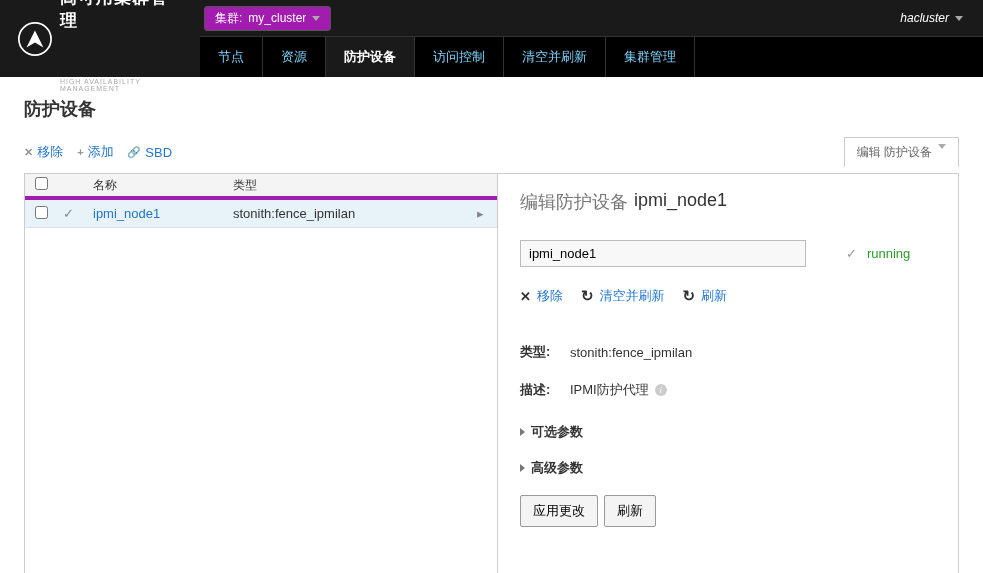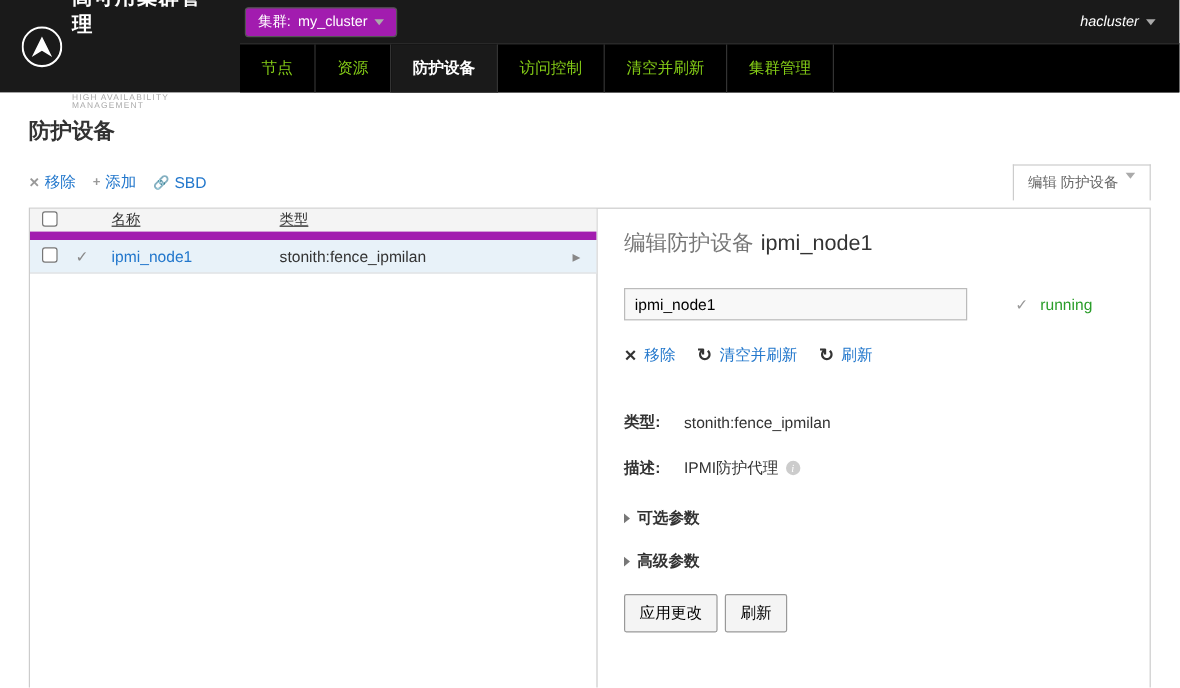--- a/index.html
+++ b/index.html
@@ -12,50 +12,50 @@
   .logo-title { font-size: 17px; font-weight: bold; letter-spacing: 1px; }
   .logo-sub { font-size: 7px; letter-spacing: 1px; color: #aaa; margin-top: 2px; }
   
   .nav-area { flex: 1; display: flex; flex-direction: column; }
   .nav-top { height: 36px; display: flex; align-items: center; justify-content: space-between; padding: 0 12px 0 4px; }
   .cluster-sel { background: #a21caf; border: 1px solid #555; border-radius: 3px; padding: 3px 10px; font-size: 12px; display: flex; align-items: center; gap: 6px; cursor: pointer; }
   .user-sel { font-size: 12px; display: flex; align-items: center; gap: 6px; cursor: pointer; padding: 3px 8px; font-style: italic; }
   .tri-down { width: 0; height: 0; border-left: 4px solid transparent; border-right: 4px solid transparent; border-top: 5px solid #aaa; display: inline-block; }
   
   .nav-tabs { height: 41px; display: flex; background: #000; border-top: 1px solid #333; }
-  .nav-tab { padding: 0 18px; display: flex; align-items: center; color: #84cc16; font-size: 13px; cursor: pointer; border-right: 1px solid #333; }
+  .nav-tab { padding: 0 18px; display: flex; align-items: center; color: #7dd3fc; font-size: 13px; cursor: pointer; border-right: 1px solid #333; }
   .nav-tab.active { color: #fff; font-weight: bold; background: #1a1a1a; }
   
   .content { padding: 20px 24px 0; }
   .page-title { font-size: 18px; font-weight: bold; margin-bottom: 16px; }
   
   .toolbar-row { display: flex; justify-content: space-between; align-items: center; margin-bottom: 6px; }
   .toolbar-left { display: flex; gap: 14px; align-items: center; }
   .tb-link { color: #2277cc; font-size: 13px; display: flex; align-items: center; gap: 4px; cursor: pointer; }
   .tb-link .ic { color: #999; font-size: 11px; font-weight: bold; }
   .tab-btn { border: 1px solid #ccc; padding: 6px 12px; font-size: 12px; color: #666; display: flex; align-items: flex-start; gap: 6px; cursor: pointer; border-bottom: none; }
   
   .main-split { display: flex; border: 1px solid #ccc; height: 420px; }
   .left-panel { width: 473px; border-right: 1px solid #ccc; }
   .right-panel { flex: 1; padding: 16px 22px; overflow: auto; }
   
-  .table-head { display: flex; background: #f4f4f4; border-bottom: 7px solid #a21caf; height: 26px; align-items: center; font-size: 12px; text-decoration: underline; }
+  .table-head { display: flex; background: #f4f4f4; border-bottom: 4px solid #a21caf; height: 26px; align-items: center; font-size: 12px; }
   .th-chk { width: 38px; padding-left: 10px; }
   .th-stat { width: 30px; }
   .th-name { width: 140px; }
   .th-type { flex: 1; }
   
   .table-row { display: flex; height: 28px; align-items: center; font-size: 13px; background: #e8f2f9; border-bottom: 1px solid #e0e0e0; cursor: pointer; }
   .td-chk { width: 38px; padding-left: 10px; }
   .td-stat { width: 30px; color: #888; }
   .td-name { width: 140px; color: #2277cc; }
   .td-type { flex: 1; }
   .td-arr { width: 20px; color: #888; }
   
-  .r-title { font-size: 18px; color: #777; margin-bottom: 26px; display: flex; align-items: center; gap: 6px; }
+  .r-title { font-size: 18px; color: #777; margin-bottom: 26px; display: flex; align-items: flex-start; gap: 6px; }
   .r-title .nm { color: #333; font-weight: normal; }
   
   .r-row1 { display: flex; align-items: center; gap: 40px; margin-bottom: 20px; }
   .name-input { width: 286px; padding: 5px 8px; border: 1px solid #bbb; background: #f8f8f8; font-size: 13px; }
   .status-badge { display: flex; align-items: center; gap: 10px; color: #2a9d2a; font-size: 13px; }
   .status-badge .chk { color: #999; }
   
   .r-actions { display: flex; gap: 18px; margin-bottom: 38px; }
   .r-act { color: #2277cc; font-size: 13px; display: flex; align-items: center; gap: 6px; cursor: pointer; }
   .r-act .ic { color: #333; font-size: 13px; font-weight: bold; }

